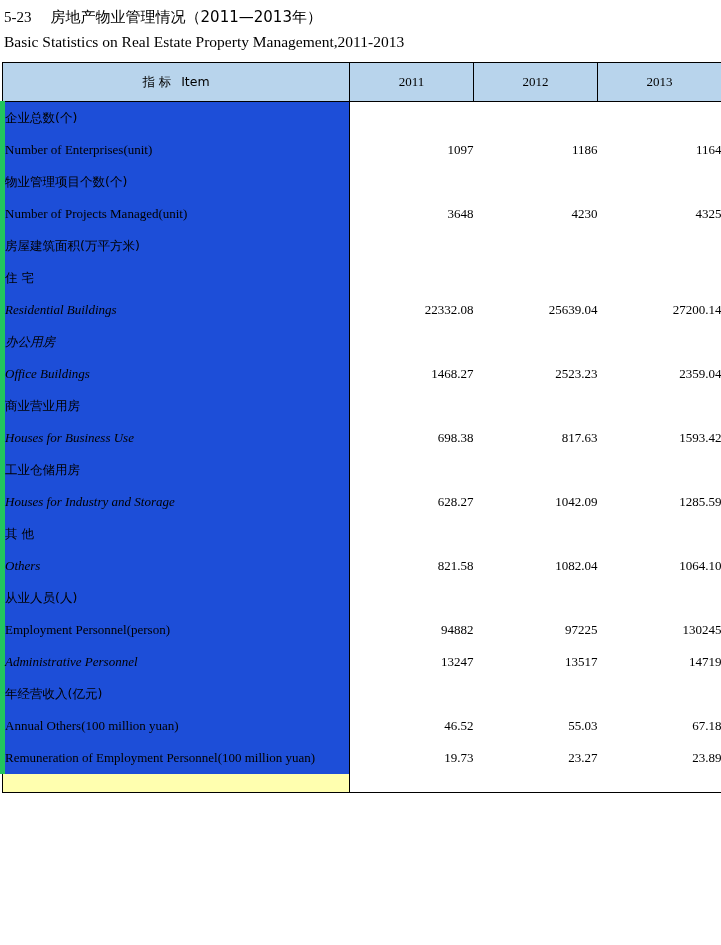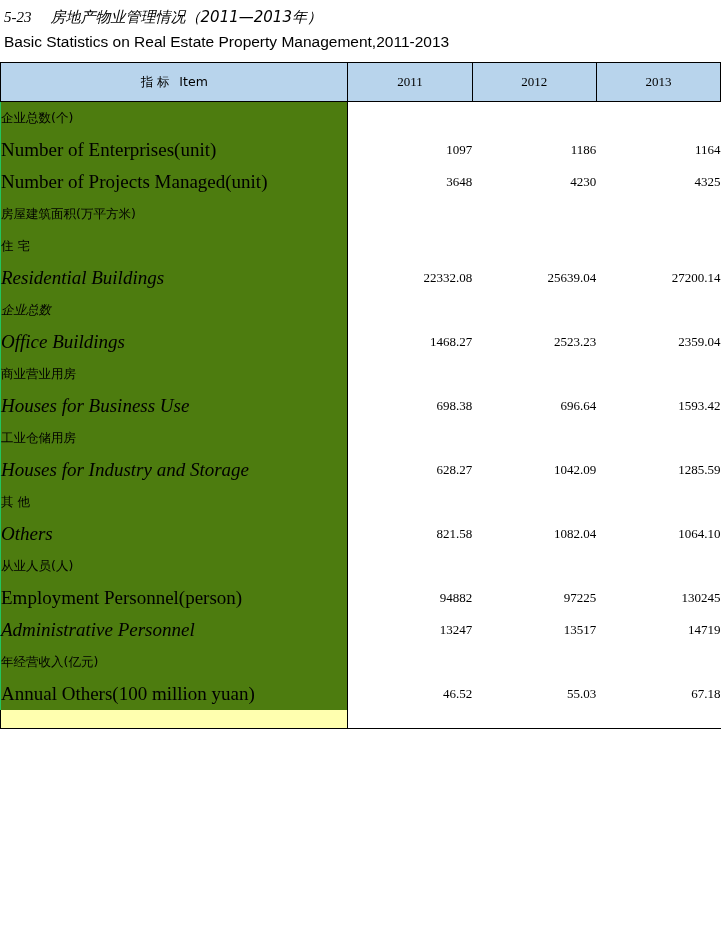--- a/index.html
+++ b/index.html
@@ -20,28 +20,27 @@
     position: relative;
     box-sizing: border-box;
     padding: 0;
   }
   .title-cn {
     font-family: "DejaVu Sans", sans-serif;
     font-size: 15px;
     letter-spacing: 0px;
     margin: 8px 0 0 4px;
     white-space: nowrap;
-    font-style: italic;
   }
   .title-cn .tnum {
     font-family: "Liberation Serif", serif;
     font-size: 15px;
   }
   .title-en {
-    font-family: Liberation Sans, sans-serif;
+    font-family: Liberation Serif, serif;
     font-size: 15.5px;
     margin: 6px 0 0 4px;
     white-space: nowrap;
   }
   table.tbl {
     border-collapse: collapse;
     margin: 11px 0 0 0;
     width: 721px;
     table-layout: fixed;
   }
@@ -62,35 +61,35 @@
     text-align: center;
     vertical-align: middle;
   }
   .hdr-item {
     font-family: "DejaVu Sans", sans-serif;
     font-size: 12.5px;
   }
   .col-label { width: 347px; }
   .col-y { width: 124px; }
   td.lbl {
-    background: #4d7c0f;
-    border-left: 1px solid #22c55e;
+    background: #1d4ed8;
+    border-left: 5px solid #22c55e;
     border-right: 1px solid #000;
     font-size: 12.5px;
     height: 32px;
     vertical-align: middle;
     padding-left: 2px;
   }
   td.lbl.cn {
     font-family: "DejaVu Sans", sans-serif;
     font-size: 12.5px;
   }
   td.lbl.en {
     font-family: "Liberation Serif", serif;
-    font-size: 19px;
+    font-size: 13px;
   }
   td.val {
     background: #ffffff;
     font-family: "Liberation Serif", serif;
     font-size: 13px;
     text-align: right;
     padding-right: 24px;
     height: 32px;
     vertical-align: middle;
   }
@@ -143,20 +142,26 @@
         <td class="val empty"></td>
       </tr>
       <tr>
         <td class="lbl en">Number of Enterprises(unit)</td>
         <td class="val">1097</td>
         <td class="val">1186</td>
         <td class="val">1164</td>
       </tr>
 
       <tr>
+        <td class="lbl cn">物业管理项目个数(个)</td>
+        <td class="val empty"></td>
+        <td class="val empty"></td>
+        <td class="val empty"></td>
+      </tr>
+      <tr>
         <td class="lbl en">Number of Projects Managed(unit)</td>
         <td class="val">3648</td>
         <td class="val">4230</td>
         <td class="val">4325</td>
       </tr>
 
       <tr>
         <td class="lbl cn">房屋建筑面积(万平方米)</td>
         <td class="val empty"></td>
         <td class="val empty"></td>
@@ -170,42 +175,42 @@
         <td class="val empty"></td>
       </tr>
       <tr>
         <td class="lbl en indent2">Residential Buildings</td>
         <td class="val">22332.08</td>
         <td class="val">25639.04</td>
         <td class="val">27200.14</td>
       </tr>
 
       <tr>
-        <td class="lbl cn indent2">企业总数</td>
+        <td class="lbl cn indent2">办公用房</td>
         <td class="val empty"></td>
         <td class="val empty"></td>
         <td class="val empty"></td>
       </tr>
       <tr>
         <td class="lbl en indent2">Office Buildings</td>
         <td class="val">1468.27</td>
         <td class="val">2523.23</td>
         <td class="val">2359.04</td>
       </tr>
 
       <tr>
         <td class="lbl cn">商业营业用房</td>
         <td class="val empty"></td>
         <td class="val empty"></td>
         <td class="val empty"></td>
       </tr>
       <tr>
         <td class="lbl en indent2">Houses for Business Use</td>
         <td class="val">698.38</td>
-        <td class="val">696.64</td>
+        <td class="val">817.63</td>
         <td class="val">1593.42</td>
       </tr>
 
       <tr>
         <td class="lbl cn">工业仓储用房</td>
         <td class="val empty"></td>
         <td class="val empty"></td>
         <td class="val empty"></td>
       </tr>
       <tr>
@@ -254,20 +259,26 @@
         <td class="val empty"></td>
         <td class="val empty"></td>
       </tr>
       <tr>
         <td class="lbl en">Annual Others(100 million yuan)</td>
         <td class="val">46.52</td>
         <td class="val">55.03</td>
         <td class="val">67.18</td>
       </tr>
 
+      <tr>
+        <td class="lbl en">Remuneration of Employment Personnel(100 million yuan)</td>
+        <td class="val">19.73</td>
+        <td class="val">23.27</td>
+        <td class="val">23.89</td>
+      </tr>
 
       <tr class="tail-row">
         <td class="spacer-cell"></td>
         <td></td>
         <td></td>
         <td></td>
       </tr>
     </tbody>
   </table>
 </div>

